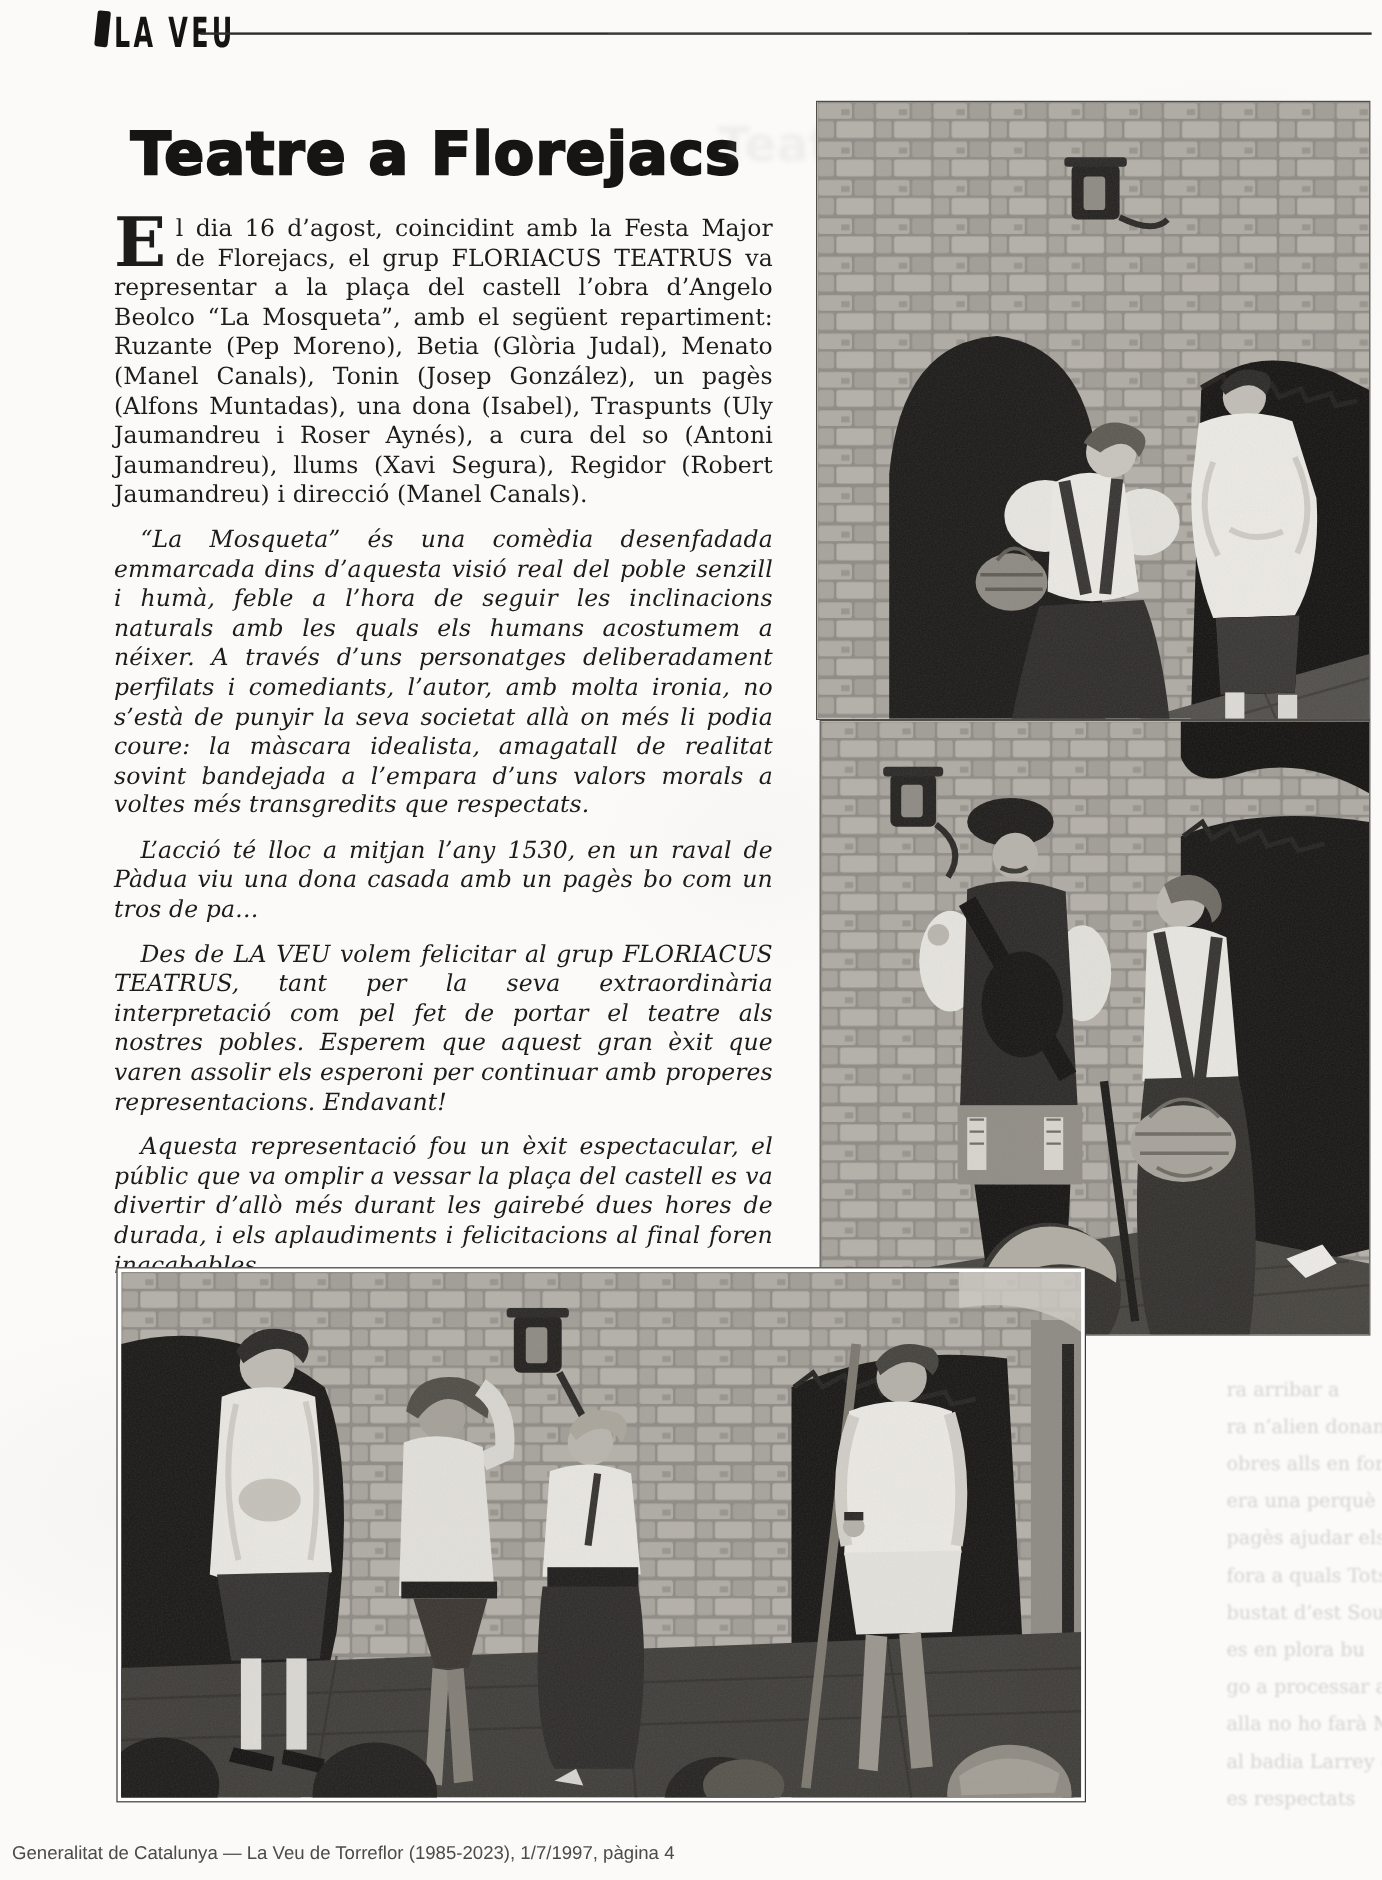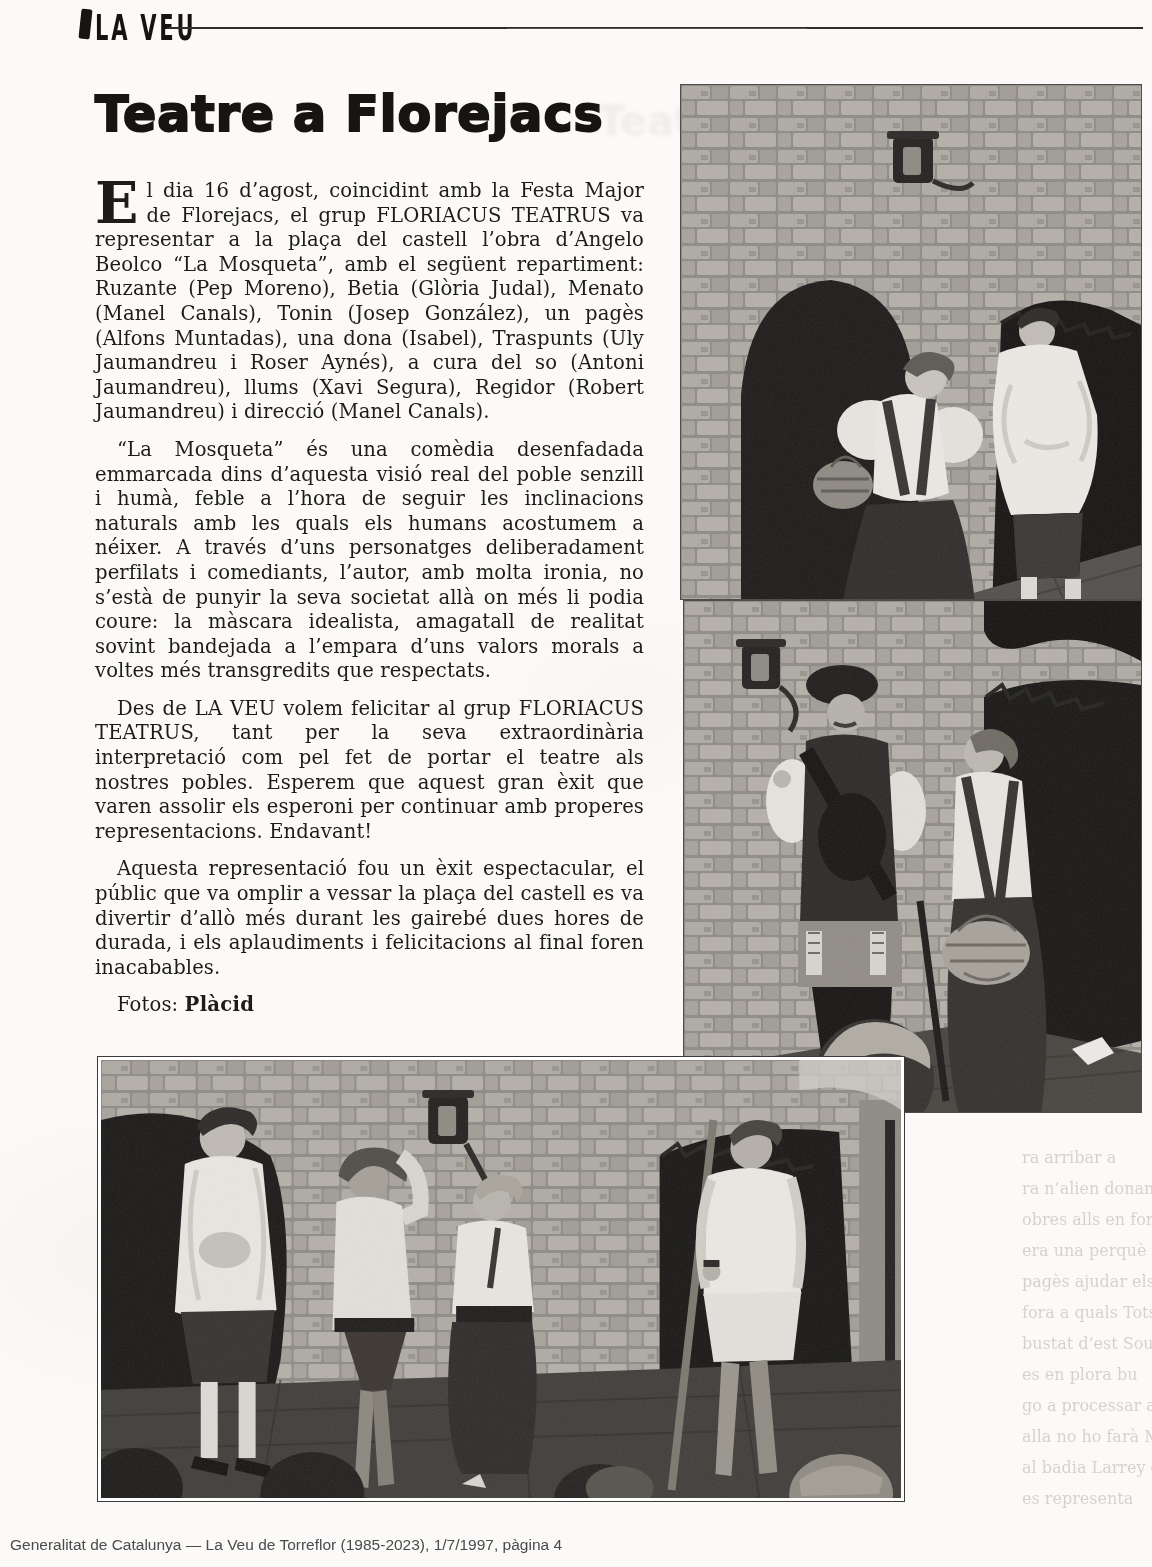--- a/index.html
+++ b/index.html
@@ -22,21 +22,21 @@
   #ink-blotch{position:absolute;left:80px;top:9px;width:11px;height:30px;background:#161514;transform:rotate(6deg);border-radius:2px;}
   
   #title{position:absolute;left:93px;top:84px;font-family:"DejaVu Sans","Liberation Sans",sans-serif;
     font-weight:800;font-size:49px;letter-spacing:1px;color:#161514;-webkit-text-stroke:2px #161514;}
   #title-ghost{position:absolute;left:598px;top:98px;font-family:"DejaVu Sans","Liberation Sans",sans-serif;
     font-weight:800;font-size:40px;color:#9b9792;opacity:.12;filter:blur(2px);white-space:nowrap;}
   
   #column{position:absolute;left:95px;top:179px;width:549px;font-size:19.6px;line-height:24.6px;
     text-align:justify;letter-spacing:.1px;}
   #column p{margin:0 0 13px 0;}
-  #column p.ind{text-indent:22px;}
+  #column p.ind{text-indent:22px;font-style:italic;}
   .dropcap{float:left;font-size:57px;line-height:44px;padding:2px 8px 0 0;font-weight:bold;}
   #credit{margin-top:6px;font-size:19.6px;}
   #credit b{letter-spacing:.3px;}
   
   .photo{position:absolute;overflow:hidden;}
   #photo1{left:680px;top:84px;width:460px;height:514px;border:1px solid #504d49;z-index:2;}
   #photo2{left:683px;top:600px;width:457px;height:511px;border:1px solid #504d49;z-index:2;}
   #photo3{left:97px;top:1056px;width:808px;height:446px;border:1px solid #3d3b37;background:#fff;padding:3px;box-sizing:border-box;z-index:3;}
   .photo svg{display:block;width:100%;height:100%;}
   
@@ -65,26 +65,27 @@
     </filter>
   </defs>
 </svg>
 
 <div id="page">
 
   <div id="ink-blotch"></div>
   <div id="masthead">LA VEU</div>
   <div id="head-rule"></div>
 
-  <h1 id="title" style="margin:2px;">Teatre a Florejacs</h1>
+  <h1 id="title" style="margin:16px;">Teatre a Florejacs</h1>
   <div id="title-ghost">Teatre a Florejacs</div>
 
   <div id="column">
     <p><span class="dropcap">E</span><span>l dia 16 d’agost, coincidint amb la Festa Major de Florejacs, el grup FLORIACUS TEATRUS va representar a la plaça del castell l’obra d’Angelo Beolco “La Mosqueta”, amb el següent repartiment: Ruzante (Pep Moreno), Betia (Glòria Judal), Menato (Manel Canals), Tonin (Josep González), un pagès (Alfons Muntadas), una dona (Isabel), Traspunts (Uly Jaumandreu i Roser Aynés), a cura del so (Antoni Jaumandreu), llums (Xavi Segura), Regidor (Robert Jaumandreu) i direcció (Manel Canals).</span></p>
     <p class="ind">“La Mosqueta” és una comèdia desenfadada emmarcada dins d’aquesta visió real del poble senzill i humà, feble a l’hora de seguir les inclinacions naturals amb les quals els humans acostumem a néixer. A través d’uns personatges deliberadament perfilats i comediants, l’autor, amb molta ironia, no s’està de punyir la seva societat allà on més li podia coure: la màscara idealista, amagatall de realitat sovint bandejada a l’empara d’uns valors morals a voltes més transgredits que respectats.</p>
+    <p class="ind">L’acció té lloc a mitjan l’any 1530, en un raval de Pàdua viu una dona casada amb un pagès bo com un tros de pa…</p>
     <p class="ind">Des de LA VEU volem felicitar al grup FLORIACUS TEATRUS, tant per la seva extraordinària interpretació com pel fet de portar el teatre als nostres pobles. Esperem que aquest gran èxit que varen assolir els esperoni per continuar amb properes representacions. Endavant!</p>
     <p class="ind">Aquesta representació fou un èxit espectacular, el públic que va omplir a vessar la plaça del castell es va divertir d’allò més durant les gairebé dues hores de durada, i els aplaudiments i felicitacions al final foren inacabables.</p>
     <div id="credit" style="text-indent:22px;">
       <span>Fotos:</span>
       <b>Plàcid</b>
     </div>
   </div>
 
   <figure id="photo1" class="photo" role="img" style="margin:0;" aria-label="Escena al castell: actriu amb brusa blanca, faldilla fosca i cistell al costat d’un actor amb camisa blanca i calçons, davant del públic">
     <svg viewBox="0 0 460 514" preserveAspectRatio="none">
@@ -307,17 +308,17 @@
     <div>ra n’alien donant</div>
     <div>obres alls en for</div>
     <div>era una perquè fa</div>
     <div>pagès ajudar els</div>
     <div>fora a quals  Tots</div>
     <div>bustat d’est  Sou</div>
     <div>es  en plora bu</div>
     <div>go a processar a u</div>
     <div>alla no ho farà Ma ho</div>
     <div>al badia Larrey del</div>
-    <div>es  representa</div>
+    <div>es  respectats</div>
   </div>
 
   <div id="footer">Generalitat de Catalunya — La Veu de Torreflor (1985-2023), 1/7/1997, pàgina 4</div>
 </div>
 
 </body></html>

